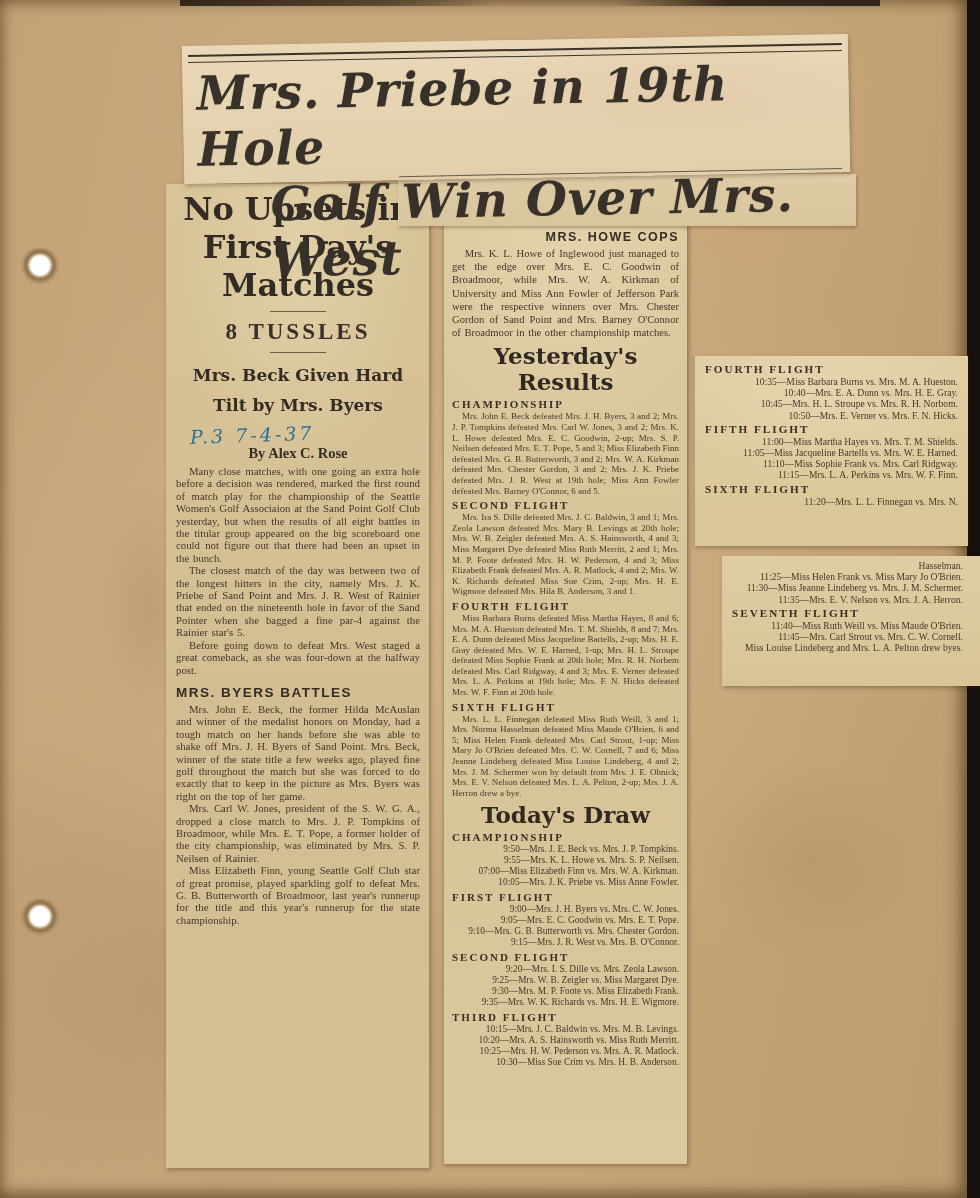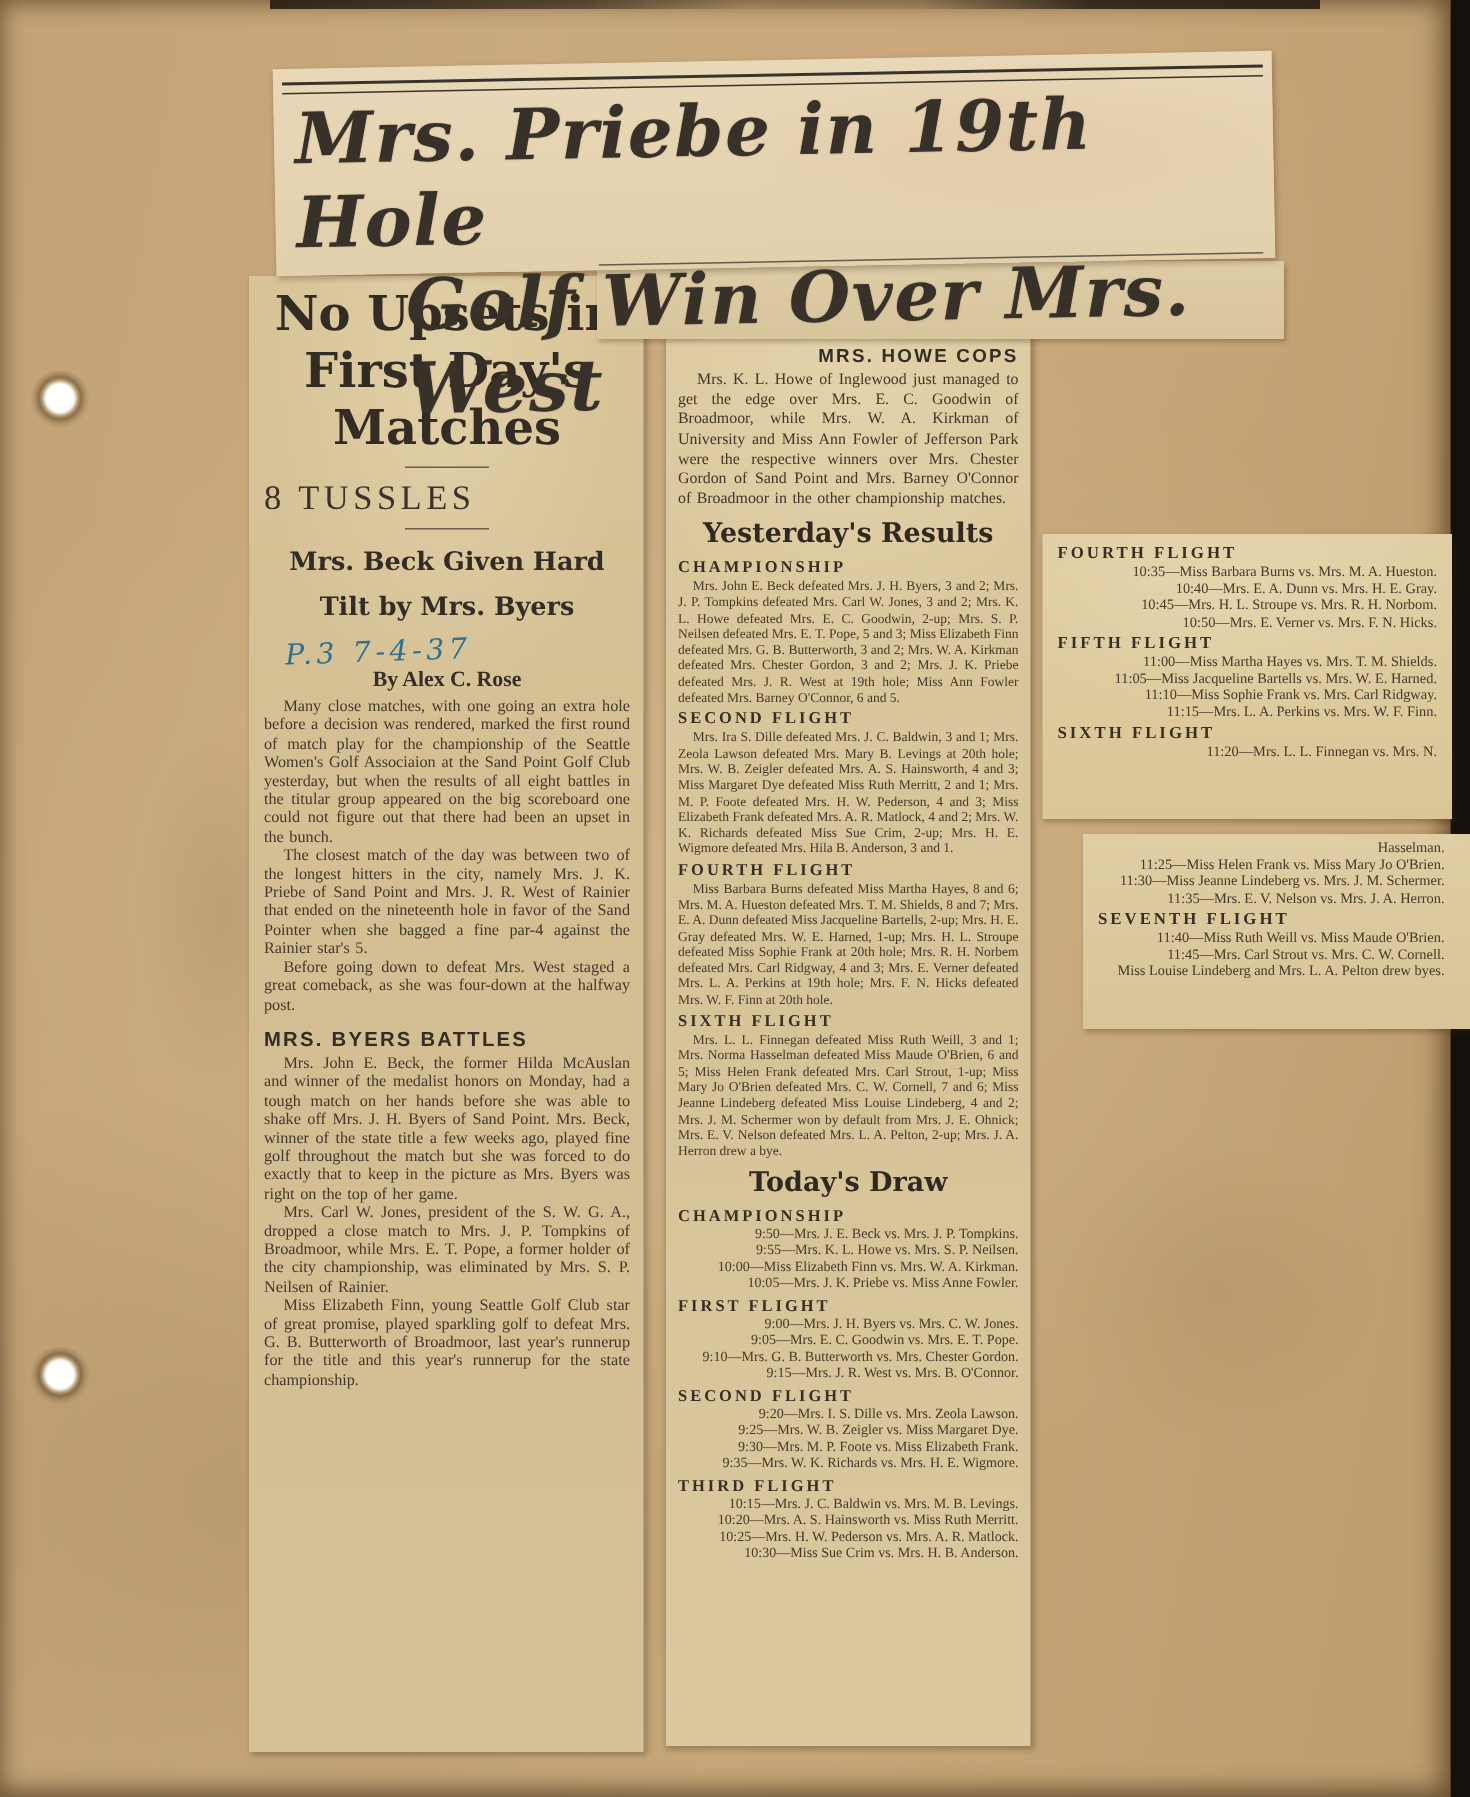--- a/index.html
+++ b/index.html
@@ -87,22 +87,22 @@
   .left-clip h2.lede{
     margin:2px 0 6px;text-align:center;
     font-family:"DejaVu Serif", serif;font-weight:bold;
     font-size:32px;line-height:38px;color:#332c24;
   }
   hr.small{
     width:56px;border:none;border-top:1px solid rgba(80,66,48,.8);
     margin:7px auto;
   }
   .left-clip h3.tussles{
-    margin:2px 0;
-    font-family:"Liberation Serif", serif;font-weight:normal;
+    margin:2px 0;text-align:center;
+    font-family:"Liberation Serif", serif;font-weight:bold;
     font-size:23px;letter-spacing:3px;color:#3a322a;
   }
   .left-clip h2.deck{
     margin:6px 0 0;text-align:center;
     font-family:"DejaVu Serif", serif;font-weight:bold;
     font-size:17px;line-height:30px;color:#332c24;
   }
   .handwriting{
     font-family:"DejaVu Serif", serif;font-style:italic;
     font-size:19px;color:#2c7191;letter-spacing:3px;
@@ -137,21 +137,21 @@
     margin:1px 0 3px;font-family:"Liberation Sans", sans-serif;
     font-size:12.5px;letter-spacing:1.5px;font-weight:bold;color:#342d25;text-align:right;
   }
   .mid-clip p.lead{
     margin:0;font-size:10.6px;line-height:13.2px;
     text-align:justify;text-indent:1.2em;color:#40362a;word-spacing:1px;
   }
   h2.big-title{
     margin:4px 0 0;text-align:center;
     font-family:"DejaVu Serif", serif;font-weight:bold;
-    font-size:18px;line-height:26px;color:#30291f;
+    font-size:23px;line-height:26px;color:#30291f;
   }
   h5.flight{
     margin:3px 0 1px;
     font-size:11px;letter-spacing:2px;font-weight:bold;color:#382f24;
   }
   p.dense{
     margin:0;font-size:9px;line-height:10.6px;
     text-align:justify;text-indent:1.1em;color:#453a2b;
   }
   p.entry{
@@ -228,21 +228,21 @@
     <p class="dense">Mrs. Ira S. Dille defeated Mrs. J. C. Baldwin, 3 and 1; Mrs. Zeola Lawson defeated Mrs. Mary B. Levings at 20th hole; Mrs. W. B. Zeigler defeated Mrs. A. S. Hainsworth, 4 and 3; Miss Margaret Dye defeated Miss Ruth Merritt, 2 and 1; Mrs. M. P. Foote defeated Mrs. H. W. Pederson, 4 and 3; Miss Elizabeth Frank defeated Mrs. A. R. Matlock, 4 and 2; Mrs. W. K. Richards defeated Miss Sue Crim, 2-up; Mrs. H. E. Wigmore defeated Mrs. Hila B. Anderson, 3 and 1.</p>
     <h5 class="flight">FOURTH FLIGHT</h5>
     <p class="dense">Miss Barbara Burns defeated Miss Martha Hayes, 8 and 6; Mrs. M. A. Hueston defeated Mrs. T. M. Shields, 8 and 7; Mrs. E. A. Dunn defeated Miss Jacqueline Bartells, 2-up; Mrs. H. E. Gray defeated Mrs. W. E. Harned, 1-up; Mrs. H. L. Stroupe defeated Miss Sophie Frank at 20th hole; Mrs. R. H. Norbem defeated Mrs. Carl Ridgway, 4 and 3; Mrs. E. Verner defeated Mrs. L. A. Perkins at 19th hole; Mrs. F. N. Hicks defeated Mrs. W. F. Finn at 20th hole.</p>
     <h5 class="flight">SIXTH FLIGHT</h5>
     <p class="dense">Mrs. L. L. Finnegan defeated Miss Ruth Weill, 3 and 1; Mrs. Norma Hasselman defeated Miss Maude O'Brien, 6 and 5; Miss Helen Frank defeated Mrs. Carl Strout, 1-up; Miss Mary Jo O'Brien defeated Mrs. C. W. Cornell, 7 and 6; Miss Jeanne Lindeberg defeated Miss Louise Lindeberg, 4 and 2; Mrs. J. M. Schermer won by default from Mrs. J. E. Ohnick; Mrs. E. V. Nelson defeated Mrs. L. A. Pelton, 2-up; Mrs. J. A. Herron drew a bye.</p>
 
     <h2 class="big-title">Today's Draw</h2>
     <h5 class="flight">CHAMPIONSHIP</h5>
     <p class="entry">9:50—Mrs. J. E. Beck vs. Mrs. J. P. Tompkins.</p>
     <p class="entry">9:55—Mrs. K. L. Howe vs. Mrs. S. P. Neilsen.</p>
-    <p class="entry">10:00—Miss Elizabeth Finn vs. Mrs. W. A. Kirkman.</p>
+    <p class="entry">07:00—Miss Elizabeth Finn vs. Mrs. W. A. Kirkman.</p>
     <p class="entry">10:05—Mrs. J. K. Priebe vs. Miss Anne Fowler.</p>
     <h5 class="flight">FIRST FLIGHT</h5>
     <p class="entry">9:00—Mrs. J. H. Byers vs. Mrs. C. W. Jones.</p>
     <p class="entry">9:05—Mrs. E. C. Goodwin vs. Mrs. E. T. Pope.</p>
     <p class="entry">9:10—Mrs. G. B. Butterworth vs. Mrs. Chester Gordon.</p>
     <p class="entry">9:15—Mrs. J. R. West vs. Mrs. B. O'Connor.</p>
     <h5 class="flight">SECOND FLIGHT</h5>
     <p class="entry">9:20—Mrs. I. S. Dille vs. Mrs. Zeola Lawson.</p>
     <p class="entry">9:25—Mrs. W. B. Zeigler vs. Miss Margaret Dye.</p>
     <p class="entry">9:30—Mrs. M. P. Foote vs. Miss Elizabeth Frank.</p>

